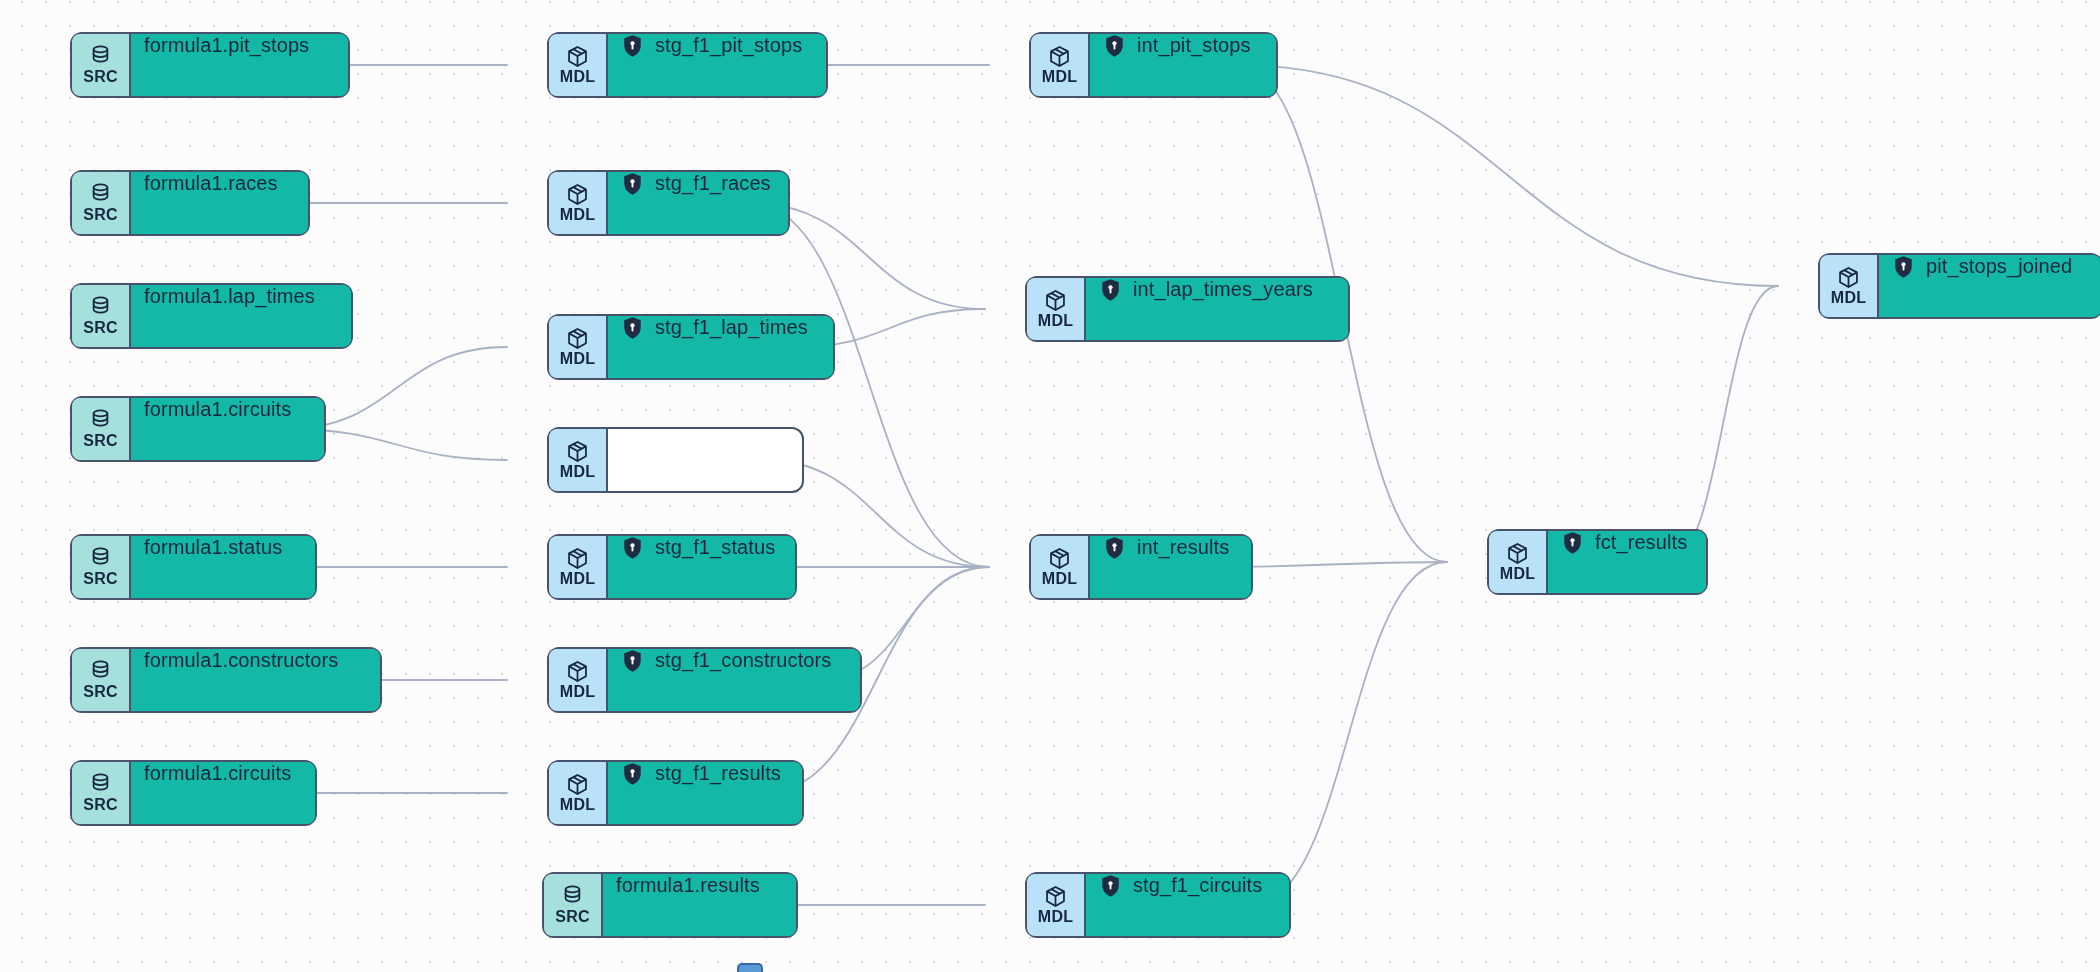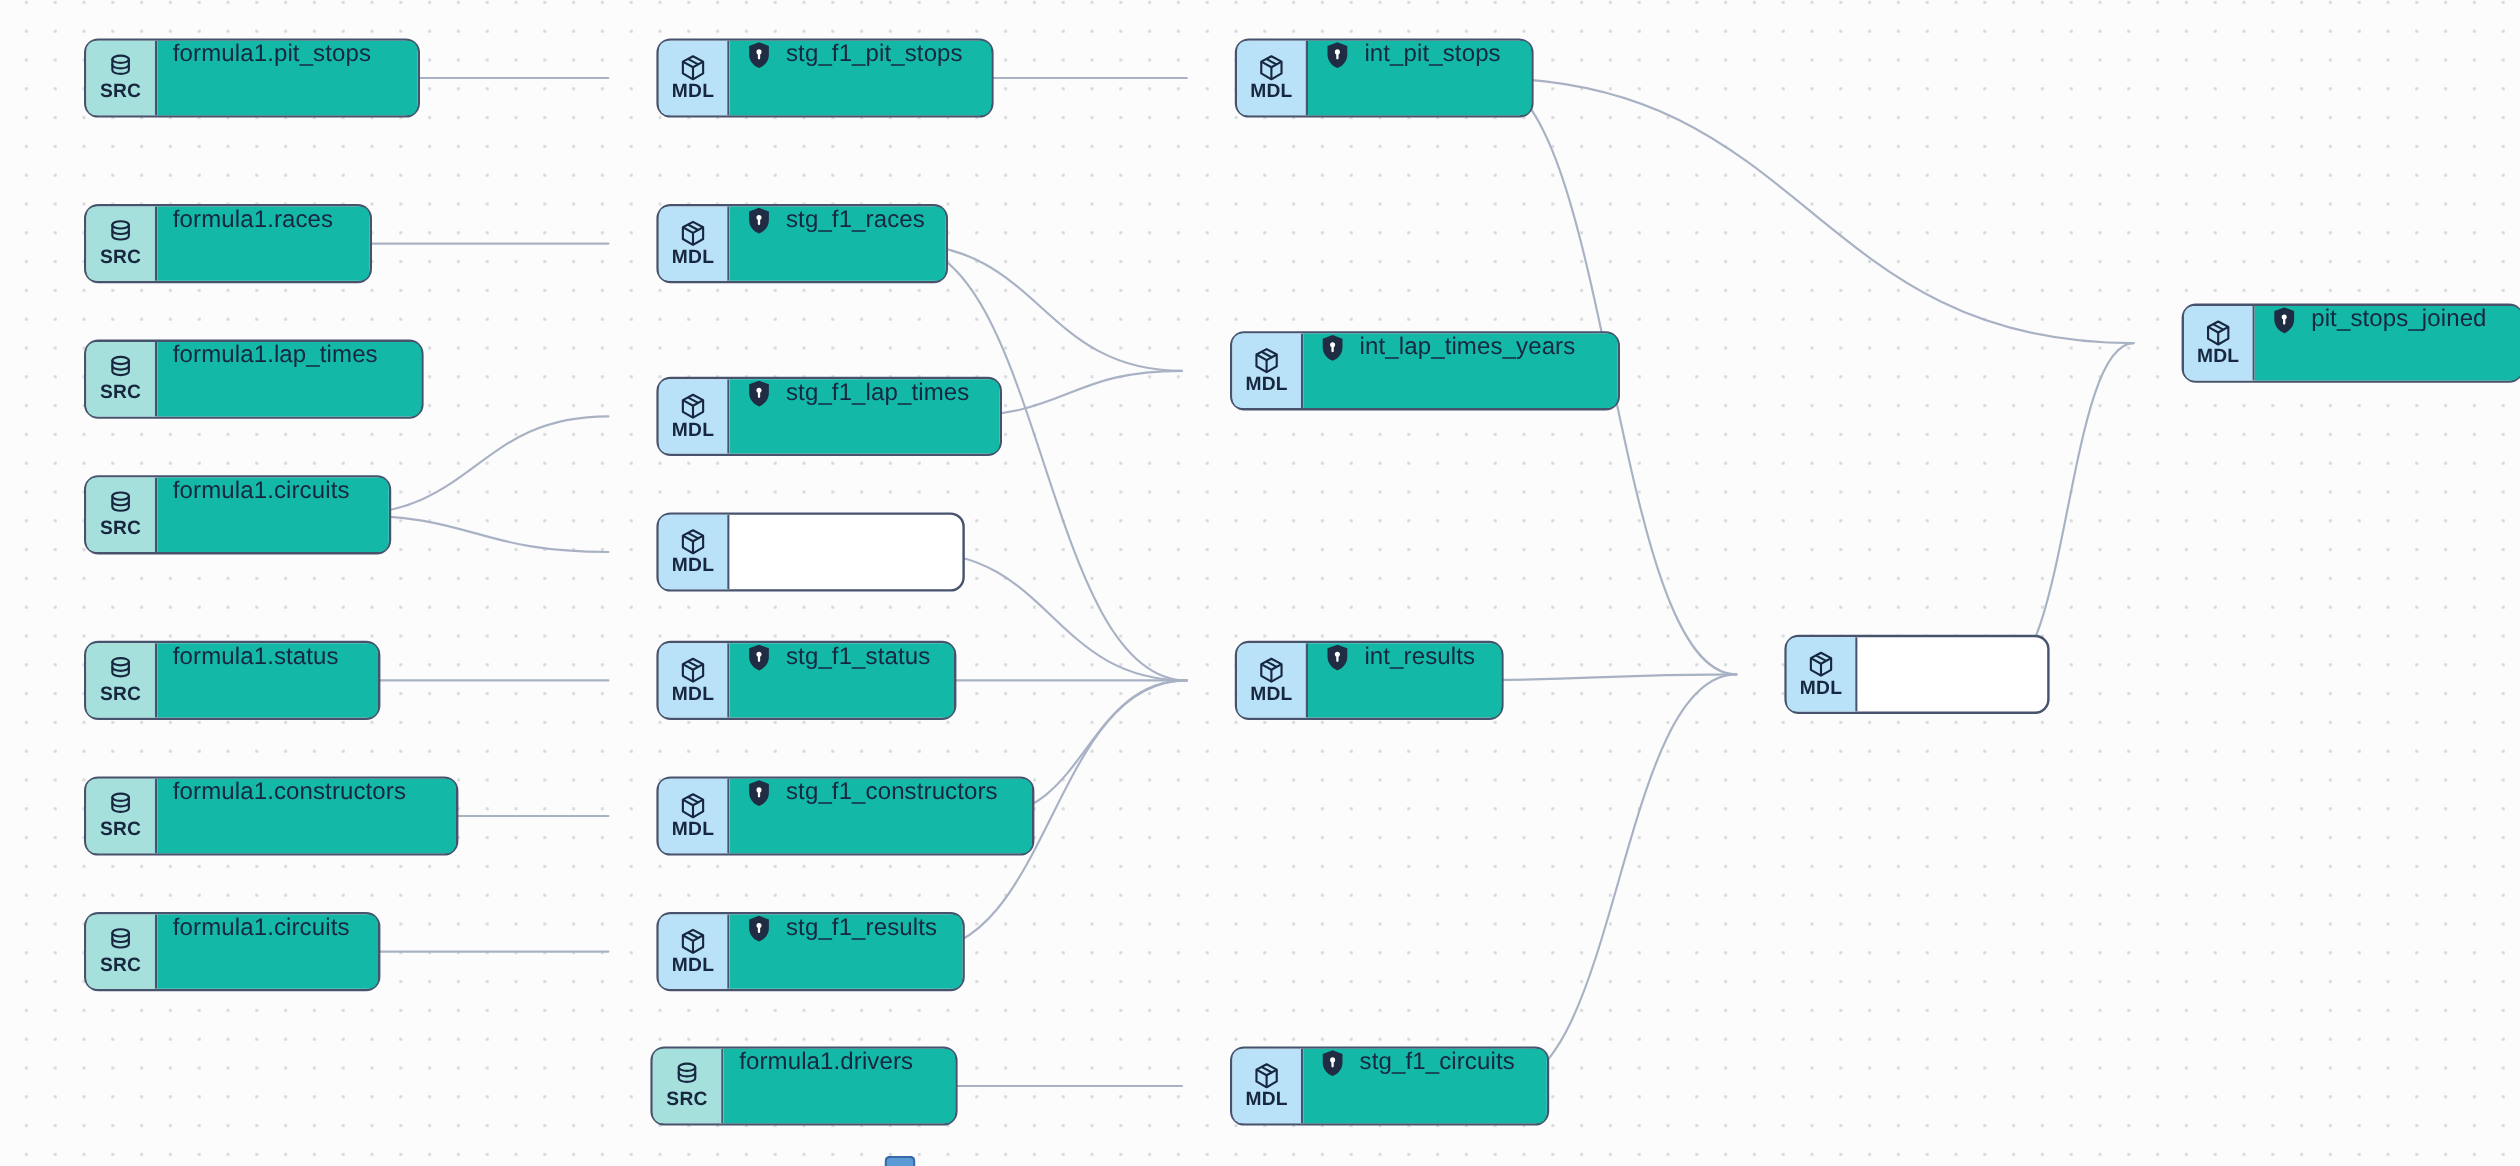--- a/index.html
+++ b/index.html
@@ -338,20 +338,30 @@
         <span class="bicon">
           <svg viewBox="0 0 24 24" fill="none" stroke="#17273f" stroke-width="1.7" stroke-linejoin="round">
             <path d="M12 2.8l8.1 4.3v9.4L12 21.2l-8.1-4.7V7.1L12 2.8z"></path>
             <path d="M3.9 7.1L12 11.6l8.1-4.5"></path>
             <path d="M12 11.6v9.6"></path>
             <path d="M7.9 4.9l8.2 4.4"></path>
           </svg>
         </span>
         <span class="badge-label">MDL</span>
       </div>
+      <div class="nbody">
+        <span class="sicon">
+          <svg viewBox="0 0 24 26">
+            <path fill="#1f2c44" d="M12 1.2l8.6 3.2v7.4c0 5.6-3.6 9.8-8.6 11.8-5-2-8.6-6.2-8.6-11.8V4.4L12 1.2z"></path>
+            <circle cx="12" cy="9.6" r="2.2" fill="#ffffff"></circle>
+            <rect x="11" y="10.6" width="2" height="5.6" rx="1" fill="#ffffff"></rect>
+          </svg>
+        </span>
+        <span class="label">fct_results</span>
+      </div>
     </div>
     <div class="node" style="left: 1778px; top: 253px; width: 285px; height: 66px;">
       <div class="badge mdl">
         <span class="bicon">
           <svg viewBox="0 0 24 24" fill="none" stroke="#17273f" stroke-width="1.7" stroke-linejoin="round">
             <path d="M12 2.8l8.1 4.3v9.4L12 21.2l-8.1-4.7V7.1L12 2.8z"></path>
             <path d="M3.9 7.1L12 11.6l8.1-4.5"></path>
             <path d="M12 11.6v9.6"></path>
             <path d="M7.9 4.9l8.2 4.4"></path>
           </svg>
@@ -453,21 +463,21 @@
           <svg viewBox="0 0 24 24" fill="none" stroke="#17273f" stroke-width="1.7" stroke-linecap="round">
             <ellipse cx="12" cy="5.2" rx="6.6" ry="2.9"></ellipse>
             <path d="M5.4 5.2v4.4c0 1.6 3 2.9 6.6 2.9s6.6-1.3 6.6-2.9V5.2"></path>
             <path d="M5.4 9.6v4.4c0 1.6 3 2.9 6.6 2.9s6.6-1.3 6.6-2.9V9.6"></path>
             <path d="M5.4 14v4.4c0 1.6 3 2.9 6.6 2.9s6.6-1.3 6.6-2.9V14" style="display:none"></path>
           </svg>
         </span>
         <span class="badge-label">SRC</span>
       </div>
       <div class="nbody">
-        <span class="label">formula1.drivers</span>
+        <span class="label">formula1.results</span>
       </div>
     </div>
     <div class="node" style="left: 985px; top: 872px; width: 266px; height: 66px;">
       <div class="badge mdl">
         <span class="bicon">
           <svg viewBox="0 0 24 24" fill="none" stroke="#17273f" stroke-width="1.7" stroke-linejoin="round">
             <path d="M12 2.8l8.1 4.3v9.4L12 21.2l-8.1-4.7V7.1L12 2.8z"></path>
             <path d="M3.9 7.1L12 11.6l8.1-4.5"></path>
             <path d="M12 11.6v9.6"></path>
             <path d="M7.9 4.9l8.2 4.4"></path>

